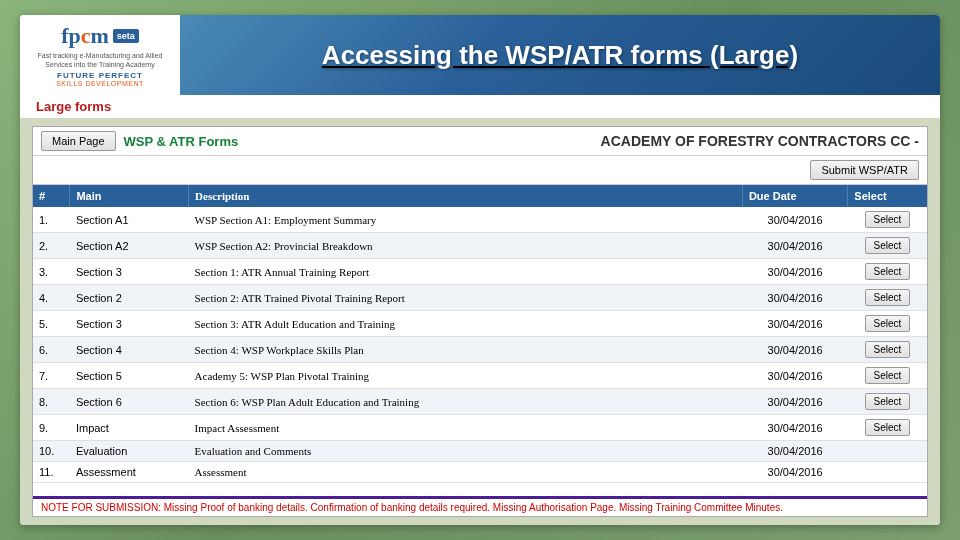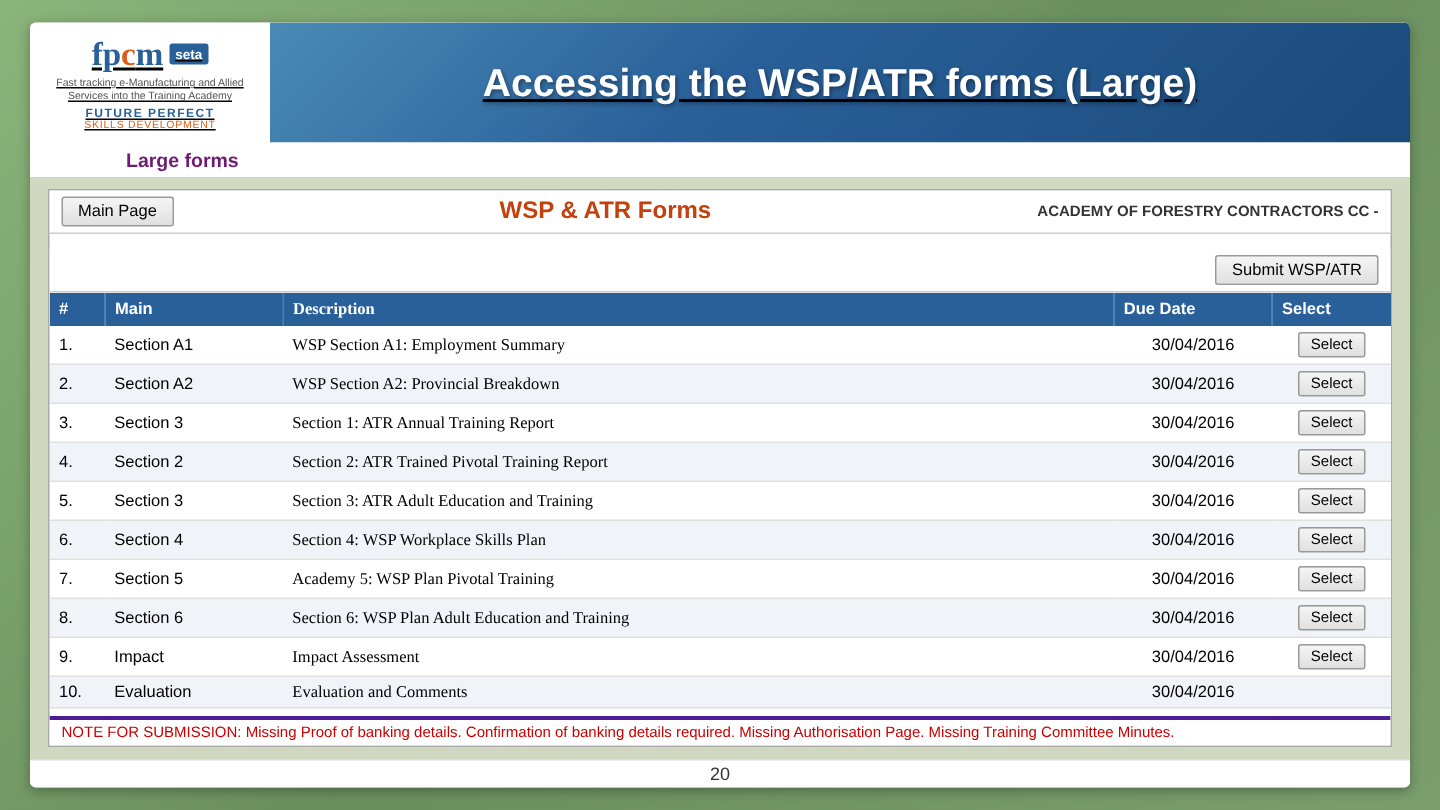--- a/index.html
+++ b/index.html
@@ -37,21 +37,20 @@
       flex-shrink: 0;
     }
     .logo-area {
       width: 160px;
       background: #fff;
       display: flex;
       align-items: center;
       justify-content: flex-end;
       padding: 12px;
       flex-shrink: 0;
-      text-decoration: underline;
     }
     .logo-box {
       display: flex;
       flex-direction: column;
       align-items: center;
     }
     .logo-top {
       display: flex;
       align-items: center;
       gap: 4px;
@@ -103,23 +102,22 @@
       font-size: 26px;
       font-weight: bold;
       text-shadow: 1px 1px 3px rgba(0,0,0,0.4);
     }
     
     .subtitle-bar {
       background: #fff;
       padding: 4px 16px;
       font-size: 13px;
       font-weight: bold;
-      color: #701a75;
-      flex-shrink: 0;
-      margin-left: 48px;
+      color: #b91c1c;
+      flex-shrink: 0;
     }
     
     .content-area {
       flex: 1;
       background: #d0d8c0;
       padding: 8px 12px;
       overflow: hidden;
       display: flex;
       flex-direction: column;
     }
@@ -144,39 +142,37 @@
     .main-page-btn {
       background: linear-gradient(to bottom, #f5f5f5, #e0e0e0);
       border: 1px solid #999;
       padding: 3px 10px;
       font-size: 11px;
       cursor: pointer;
       border-radius: 2px;
     }
     .panel-title {
       flex: 1;
-      text-align: center;
-      font-size: 16px;
-      font-weight: bold;
-      color: #c2410c;
+      font-size: 13px;
+      font-weight: bold;
+      color: #15803d;
     }
     .company-info {
-      font-size: 10px;
+      font-size: 14px;
       color: #333;
       text-align: right;
       font-weight: bold;
     }
     
     .submit-bar {
       display: flex;
       justify-content: flex-end;
       padding: 4px 8px;
       background: #fff;
       border-bottom: 1px solid #ccc;
-      margin-top: 10px;
     }
     .submit-btn {
       background: linear-gradient(to bottom, #f5f5f5, #e0e0e0);
       border: 1px solid #999;
       padding: 3px 10px;
       font-size: 11px;
       cursor: pointer;
       border-radius: 2px;
     }
     
@@ -379,15 +375,14 @@
               </tbody>
           </table>
         </div>
 
         <div class="note-bar">
           <span>NOTE FOR SUBMISSION: Missing Proof of banking details. Confirmation of banking details required. Missing Authorisation Page. Missing Training Committee Minutes.</span>
         </div>
       </div>
     </div>
 
-    <div class="slide-number">20</div>
   </div>
 </div>
 
 </body></html>

